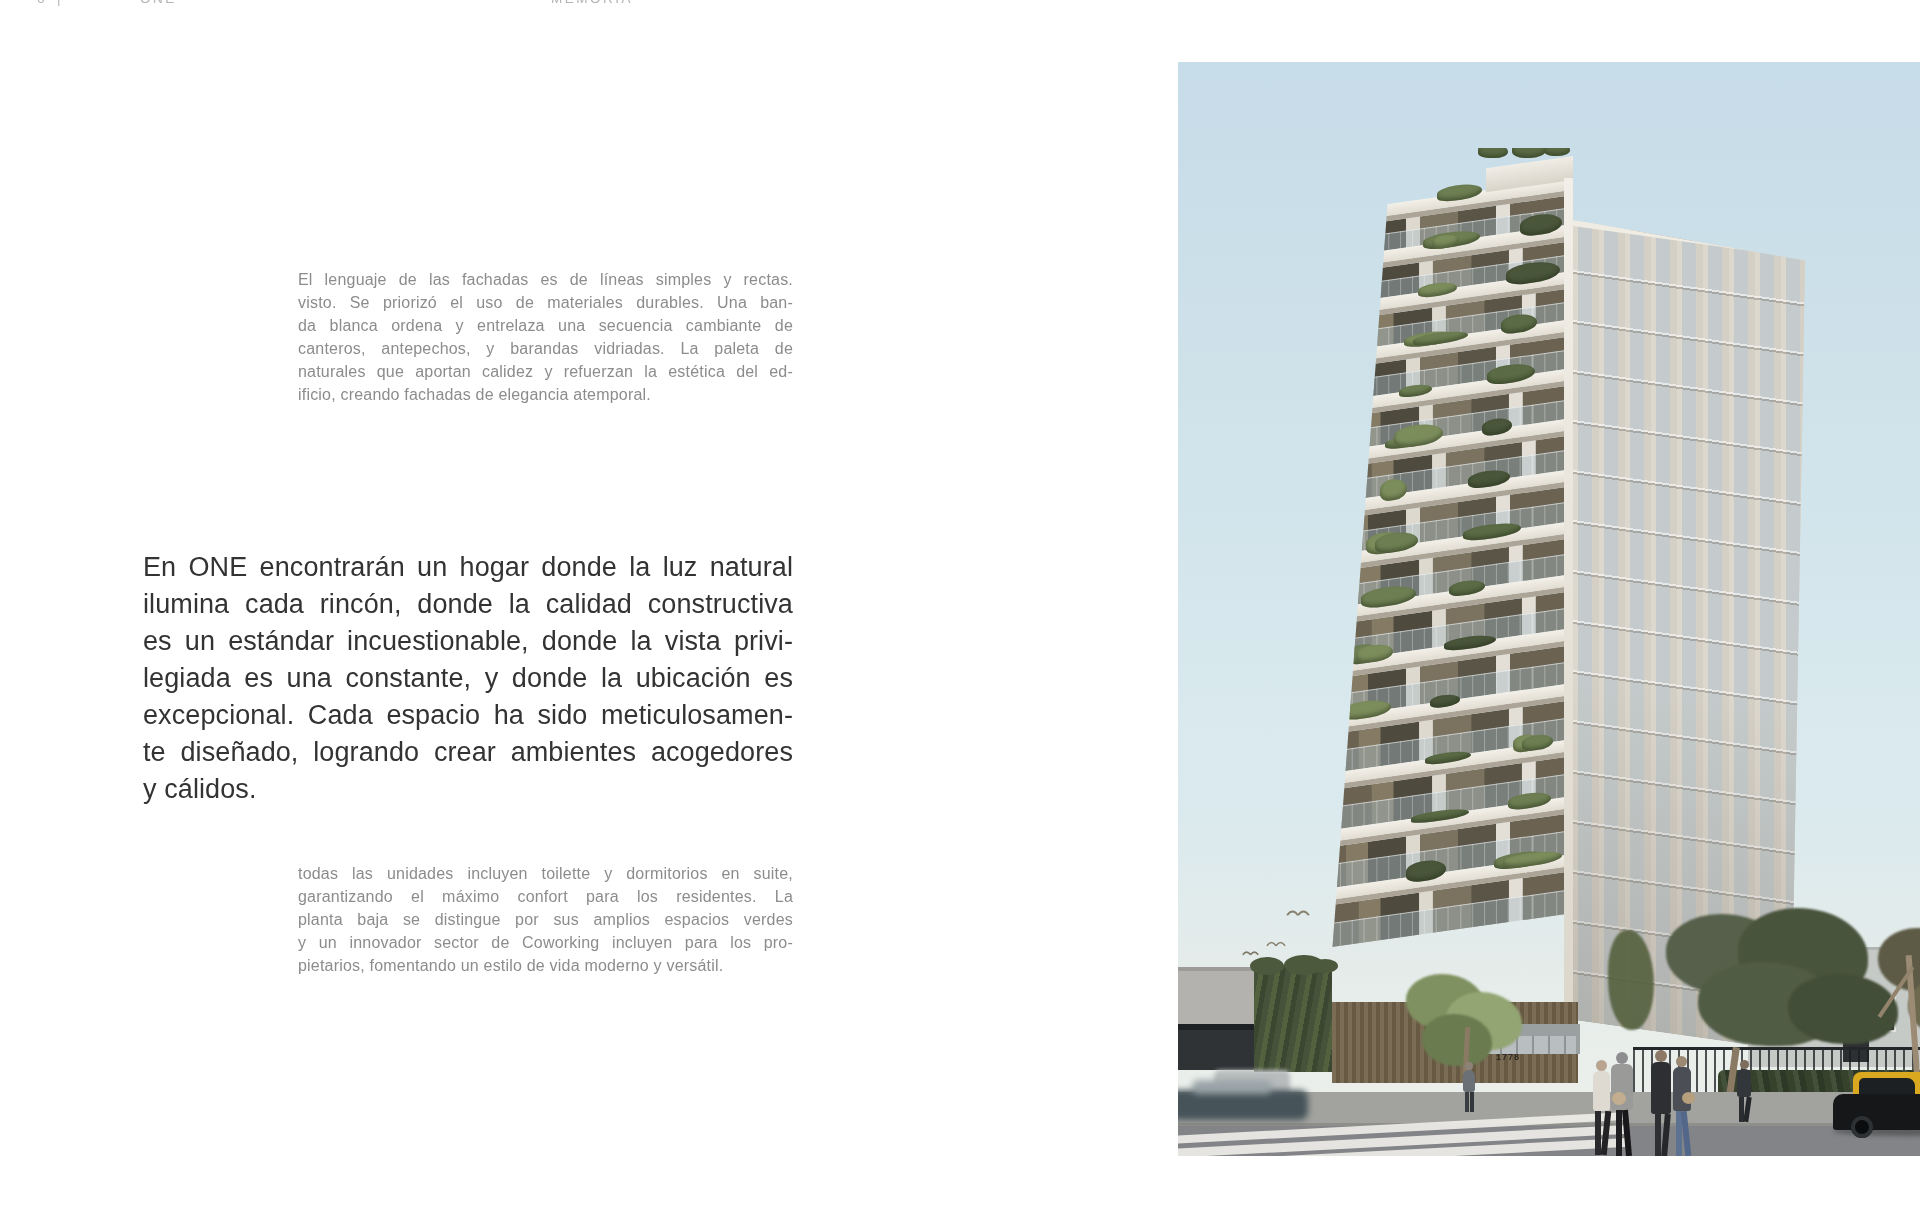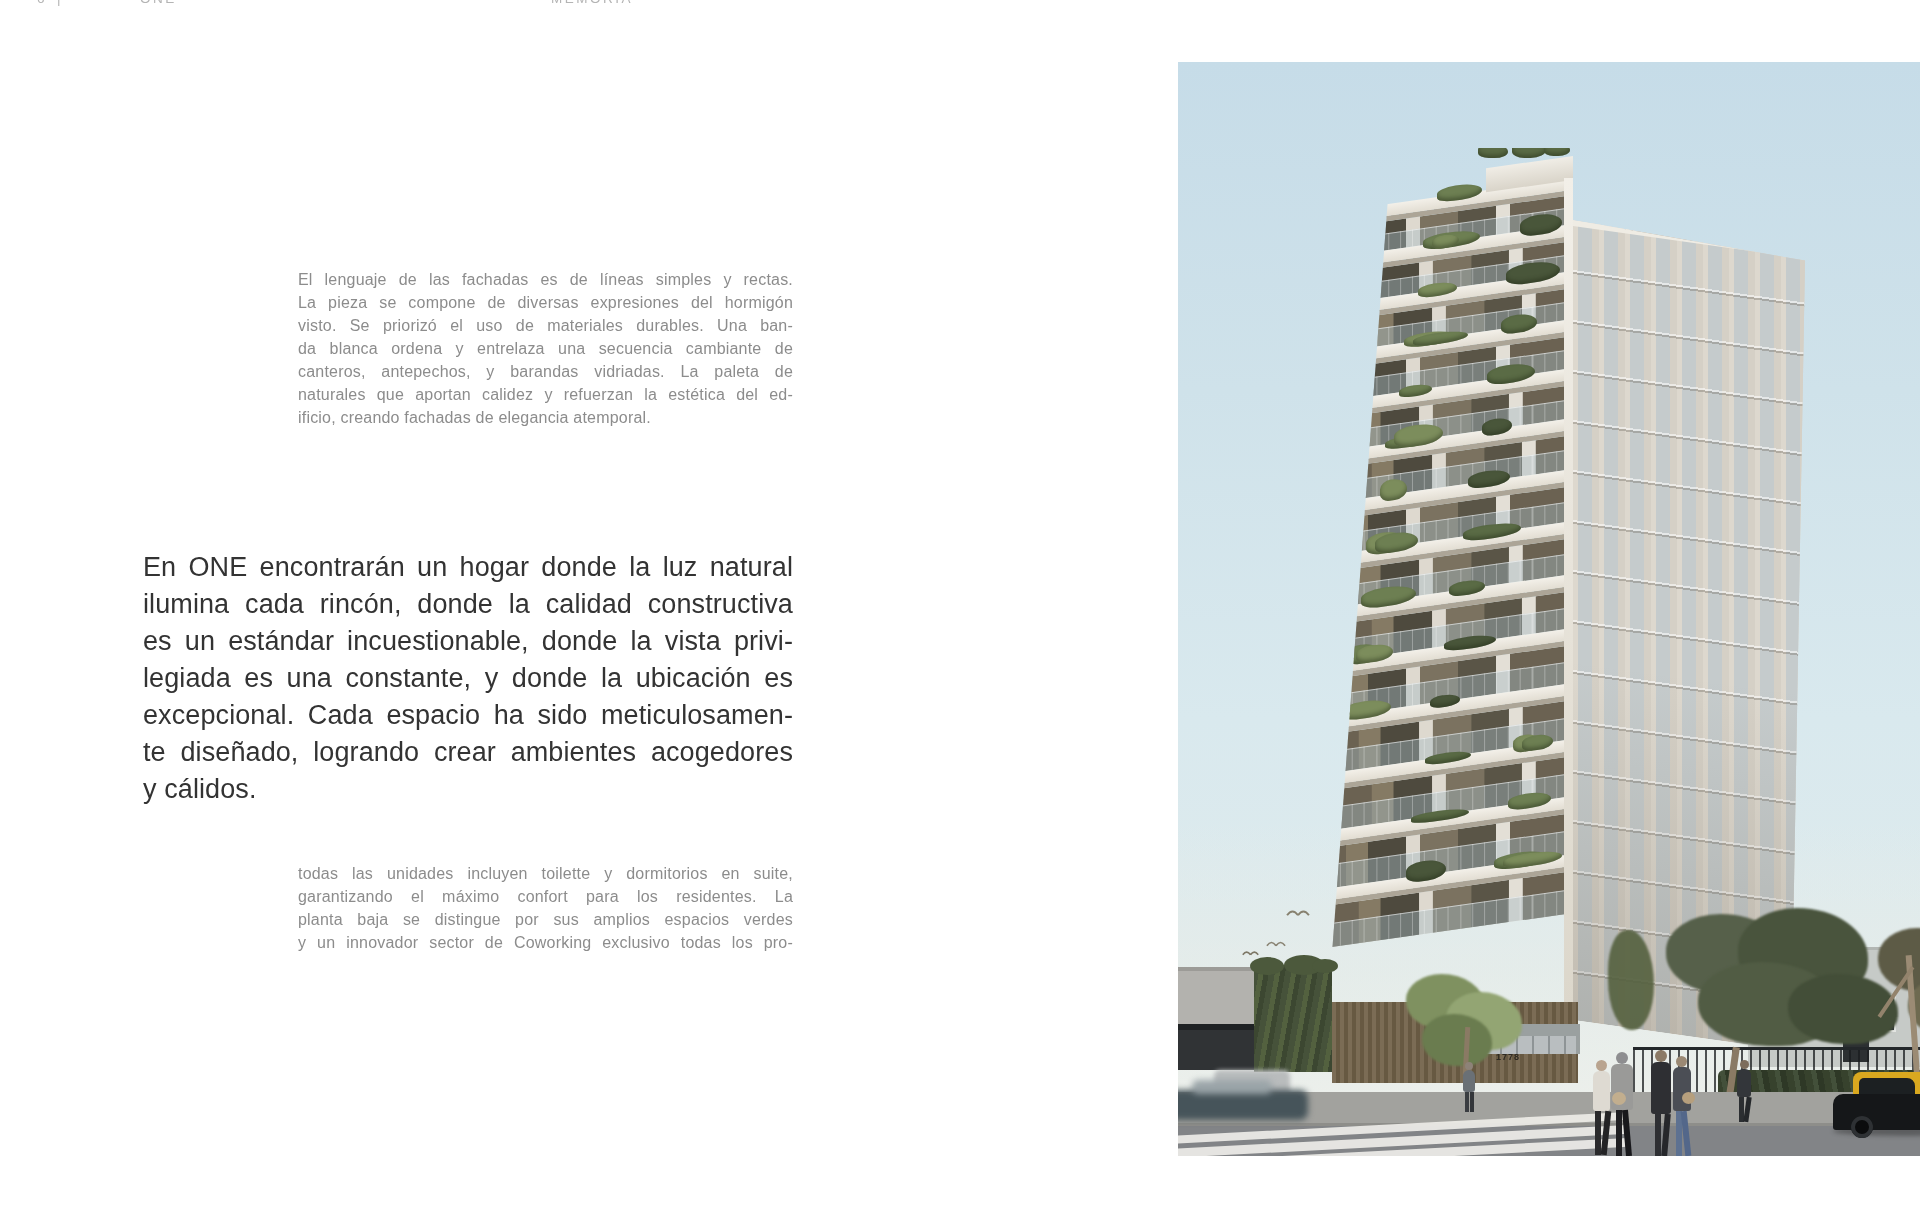--- a/index.html
+++ b/index.html
@@ -124,41 +124,41 @@
 
   <div class="hdr">
     <span class="pg">6</span>
     <span class="sep">|</span>
     <span class="one">ONE</span>
     <span class="mem">MEMORIA</span>
   </div>
 
   <section class="para p-small p-facade">
       <div class="jline">El lenguaje de las fachadas es de líneas simples y rectas.</div>
-      <div class="jline">La pieza se compone de diversas expresiones del hormigón</div>
       <div class="jline">visto. Se priorizó el uso de materiales durables. Una ban-</div>
       <div class="jline">da blanca ordena y entrelaza una secuencia cambiante de</div>
       <div class="jline">canteros, antepechos, y barandas vidriadas. La paleta de</div>
       <div class="jline">naturales que aportan calidez y refuerzan la estética del ed-</div>
       <div class="jline jline-last">ificio, creando fachadas de elegancia atemporal.</div>
     </section>
   <section class="para p-big">
       <div class="jline">En ONE encontrarán un hogar donde la luz natural</div>
       <div class="jline">ilumina cada rincón, donde la calidad constructiva</div>
       <div class="jline">es un estándar incuestionable, donde la vista privi-</div>
       <div class="jline">legiada es una constante, y donde la ubicación es</div>
       <div class="jline">excepcional. Cada espacio ha sido meticulosamen-</div>
       <div class="jline">te diseñado, logrando crear ambientes acogedores</div>
       <div class="jline jline-last">y cálidos.</div>
     </section>
   <section class="para p-small p-lux">
       <div class="jline">todas las unidades incluyen toilette y dormitorios en suite,</div>
       <div class="jline">garantizando el máximo confort para los residentes. La</div>
       <div class="jline">planta baja se distingue por sus amplios espacios verdes</div>
-      <div class="jline">y un innovador sector de Coworking exclusivo todas los pro-</div>
+      <div class="jline">y un innovador sector de Coworking incluyen para los pro-</div>
+      <div class="jline jline-last">pietarios, fomentando un estilo de vida moderno y versátil.</div>
     </section>
 
   <figure class="photo" aria-label="Architectural rendering of the ONE residential tower with planted balconies, street corner with pedestrians, a taxi and trees">
     <div class="haze"></div>
 
     <svg class="bird" style="left:108px;top:844px" width="24" height="12" viewBox="0 0 22 10">
         <path d="M1 8 Q6 1 11 8 M11 8 Q16 1 21 8" stroke="#87816f" stroke-width="1.8" fill="none"></path>
       </svg>
     <svg class="bird" style="left:88px;top:876px" width="20" height="10" viewBox="0 0 22 10">
         <path d="M1 8 Q6 1 11 8 M11 8 Q16 1 21 8" stroke="#8a8474" stroke-width="1.8" fill="none"></path>

